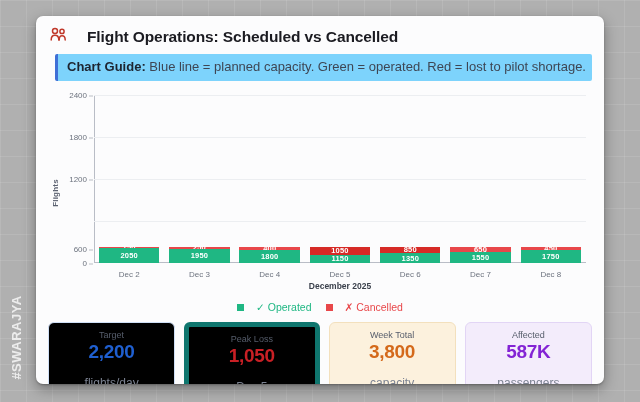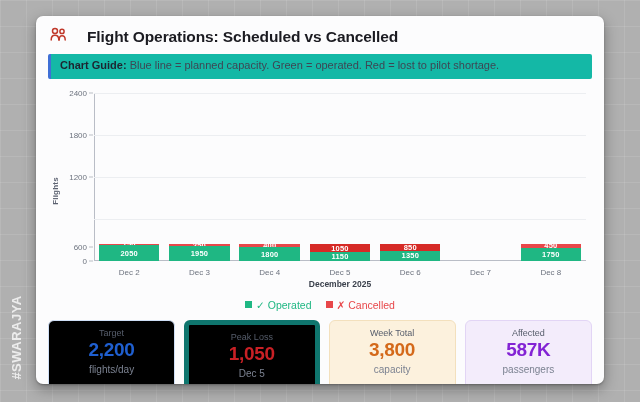--- a/index.html
+++ b/index.html
@@ -66,26 +66,26 @@
   #people-icon { flex: none; display: block; }
   #page-title {
     font-size: 15.5px;
     font-weight: bold;
     color: #1b1b21;
     letter-spacing: -0.1px;
   }
 
   
   #guide-banner {
-    margin: 2px 12px 0 12px;
-    background: #14b8a6;
+    margin: 2px 12px 0 19px;
+    background: #7dd3fc;
     border-left: 3px solid #3f6fd6;
     border-radius: 2px;
     padding: 5px 9px 6px 9px;
-    font-size: 11px;
+    font-size: 13px;
     color: #3e4654;
     line-height: 1.25;
     white-space: nowrap;
     overflow: hidden;
   }
   #guide-label {
     font-weight: bold;
     color: #1d2430;
   }
 
@@ -209,21 +209,21 @@
     display: flex;
     justify-content: center;
     align-items: center;
     gap: 14px;
     margin-top: 2px;
     font-size: 10.5px;
   }
   .legend-item {
     display: flex;
     align-items: center;
-    gap: 4px;
+    gap: 12px;
   }
   .legend-swatch {
     width: 7px;
     height: 7px;
     display: inline-block;
   }
   .legend-label.operated { color: #1fb783; }
   .legend-label.cancelled { color: #e8474a; }
 
   
@@ -244,23 +244,23 @@
     color: #565d6b;
     margin-bottom: 2px;
   }
   .card-value {
     font-size: 19px;
     font-weight: bold;
     line-height: 1.05;
     letter-spacing: -0.3px;
   }
   .card-sub {
-    font-size: 10px;
+    font-size: 12px;
     color: #7b8291;
-    margin-top: 4px;
+    margin-top: 14px;
   }
   .card.target    { background: #000000; border: 1px solid #cfdff6; }
   .card.target .card-value { color: #1f5fd0; }
   .card.peak      { background: #000000; border: 5px solid #0f766e; }
   .card.peak .card-value { color: #c92025; }
   .card.week      { background: #fcf1dd; border: 1px solid #f3e0bd; }
   .card.week .card-value { color: #d4691a; }
   .card.affected  { background: #f3ecfb; border: 1px solid #e2d5f5; }
   .card.affected .card-value { color: #8323d4; }
 </style>
@@ -337,20 +337,24 @@
             <div class="x-tick">Dec 5</div>
           </div>
           <div class="bar-slot">
             <div class="bar-stack">
               <div class="seg seg-cancelled hot" style="height: 35.4167%;">850</div>
               <div class="seg seg-operated" style="height: 56.25%;">1350</div>
             </div>
             <div class="x-tick">Dec 6</div>
           </div>
           <div class="bar-slot">
+            <div class="bar-stack">
+              <div class="seg seg-cancelled" style="height: 27.0833%;">650</div>
+              <div class="seg seg-operated" style="height: 64.5833%;">1550</div>
+            </div>
             <div class="x-tick">Dec 7</div>
           </div>
           <div class="bar-slot">
             <div class="bar-stack">
               <div class="seg seg-cancelled" style="height: 18.75%;">450</div>
               <div class="seg seg-operated" style="height: 72.9167%;">1750</div>
             </div>
             <div class="x-tick">Dec 8</div>
           </div>
         </div>

